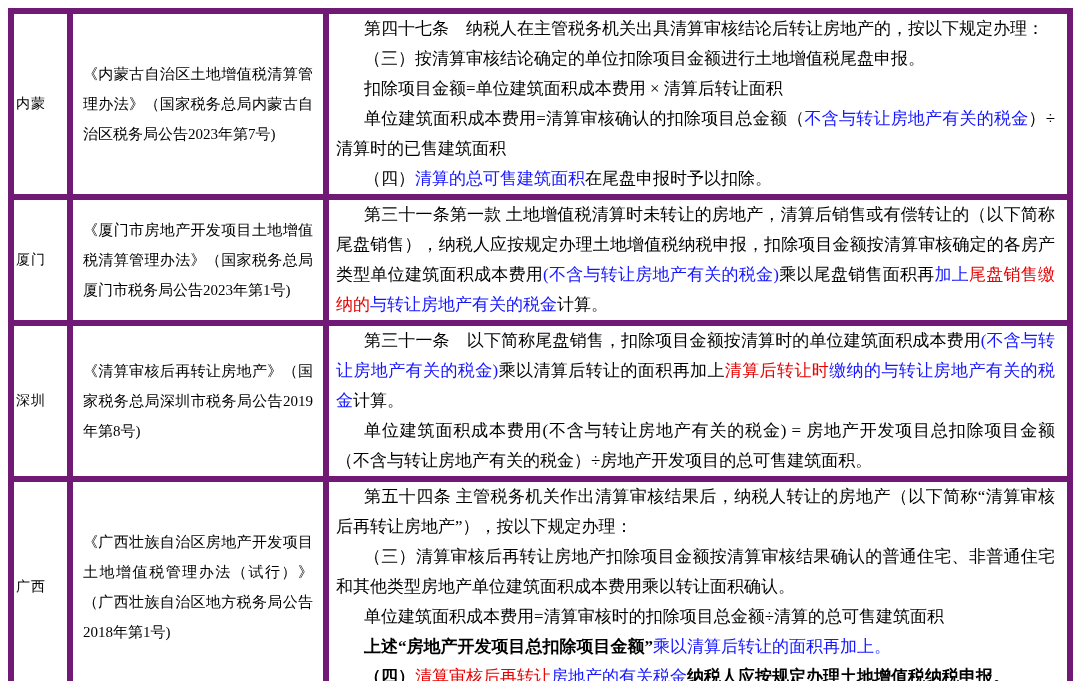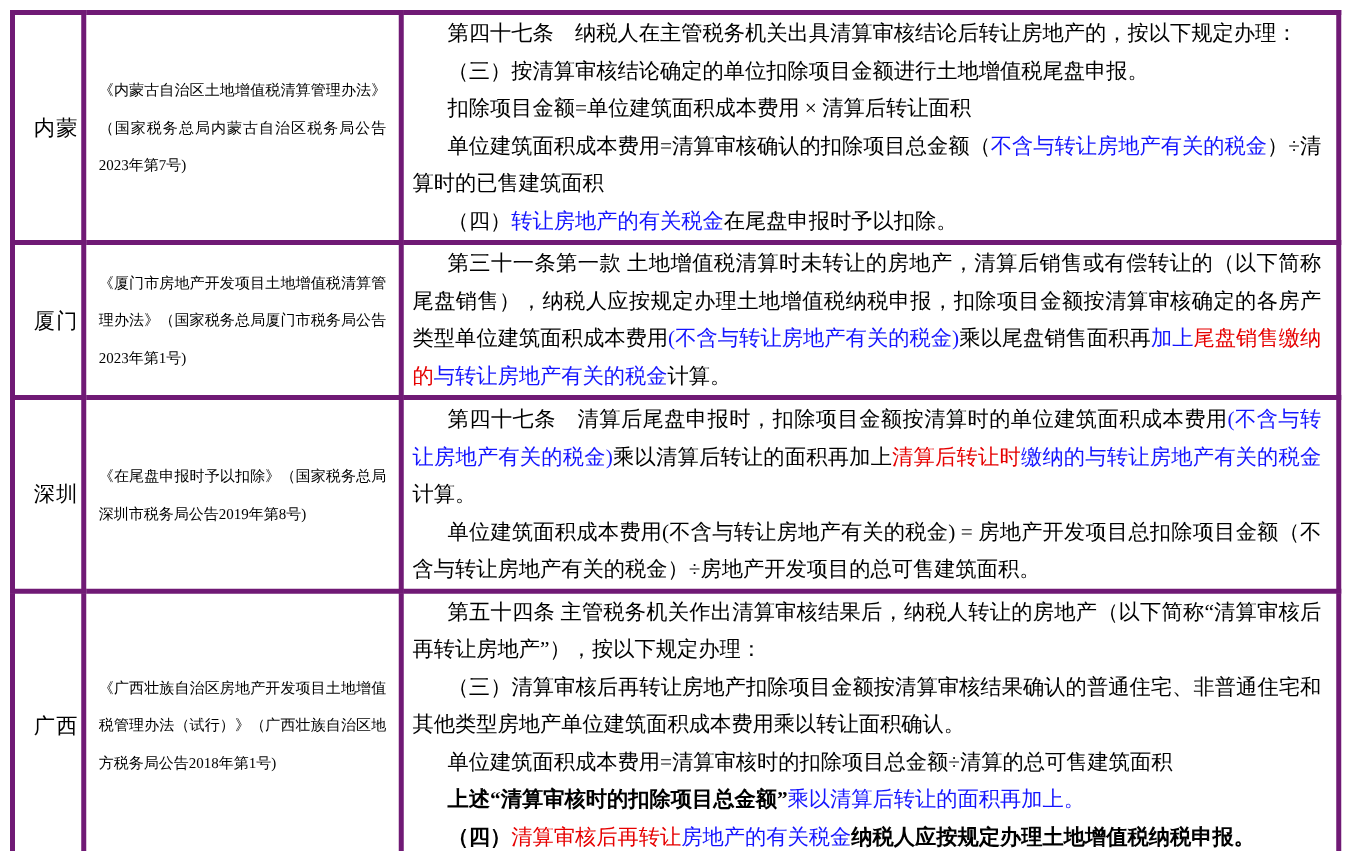--- a/index.html
+++ b/index.html
@@ -11,38 +11,38 @@
     color:#000;
     overflow:hidden;
   }
   table.reg-table{
     position:absolute;left:8px;top:8px;
     width:1065px;
     border-collapse:collapse;
     table-layout:fixed;
   }
   table.reg-table td{
-    border:4px solid #701a75;
+    border:6px solid #701a75;
     vertical-align:middle;
     overflow:hidden;
   }
   tr.row-0{height:178px;}
   tr.row-1{height:122px;}
   tr.row-2{height:155px;}
   tr.row-3{height:212px;}
   td.region-cell{
     width:49px;
-    text-align:right;
-    font-size:17px;
+    text-align:left;
+    font-size:14px;
     letter-spacing:1px;
     padding:0 2px;
   }
   td.source-cell{
     width:230px;
-    font-size:12px;
+    font-size:15px;
     line-height:30px;
     padding:0 10px;
     text-align:justify;
     text-justify:inter-character;
   }
   td.content-cell{
     font-size:17px;
     line-height:30px;
     padding:0 12px 0 7px;
   }
@@ -63,44 +63,44 @@
   <table class="reg-table">
     <tbody>
         <tr class="row-0">
           <td class="region-cell">内蒙</td>
           <td class="source-cell">《内蒙古自治区土地增值税清算管理办法》（国家税务总局内蒙古自治区税务局公告2023年第7号)</td>
           <td class="content-cell">
             <p><span>第四十七条　纳税人在主管税务机关出具清算审核结论后转让房地产的，按以下规定办理：</span></p>
             <p><span>（三）按清算审核结论确定的单位扣除项目金额进行土地增值税尾盘申报。</span></p>
             <p><span>扣除项目金额=单位建筑面积成本费用 × 清算后转让面积</span></p>
             <p><span>单位建筑面积成本费用=清算审核确认的扣除项目总金额（</span><span class="run-blue">不含与转让房地产有关的税金</span><span>）÷清算时的已售建筑面积</span></p>
-            <p><span>（四）</span><span class="run-blue">转让房地产的有关税金</span><span>在尾盘申报时予以扣除。</span></p>
+            <p><span>（四）</span><span class="run-blue">清算的总可售建筑面积</span><span>在尾盘申报时予以扣除。</span></p>
           </td>
         </tr>
         <tr class="row-1">
           <td class="region-cell">厦门</td>
           <td class="source-cell">《厦门市房地产开发项目土地增值税清算管理办法》（国家税务总局厦门市税务局公告2023年第1号)</td>
           <td class="content-cell">
             <p><span>第三十一条第一款 土地增值税清算时未转让的房地产，清算后销售或有偿转让的（以下简称尾盘销售），纳税人应按规定办理土地增值税纳税申报，扣除项目金额按清算审核确定的各房产类型单位建筑面积成本费用</span><span class="run-blue">(不含与转让房地产有关的税金)</span><span>乘以尾盘销售面积再</span><span class="run-blue">加上</span><span class="run-red">尾盘销售缴纳的</span><span class="run-blue">与转让房地产有关的税金</span><span>计算。</span></p>
           </td>
         </tr>
         <tr class="row-2">
           <td class="region-cell">深圳</td>
-          <td class="source-cell">《在尾盘申报时予以扣除》（国家税务总局深圳市税务局公告2019年第8号)</td>
+          <td class="source-cell">《清算审核后再转让房地产》（国家税务总局深圳市税务局公告2019年第8号)</td>
           <td class="content-cell">
-            <p><span>第四十七条　清算后尾盘申报时，扣除项目金额按清算时的单位建筑面积成本费用</span><span class="run-blue">(不含与转让房地产有关的税金)</span><span>乘以清算后转让的面积再加上</span><span class="run-red">清算后转让时</span><span class="run-blue">缴纳的与转让房地产有关的税金</span><span>计算。</span></p>
+            <p><span>第三十一条　以下简称尾盘销售，扣除项目金额按清算时的单位建筑面积成本费用</span><span class="run-blue">(不含与转让房地产有关的税金)</span><span>乘以清算后转让的面积再加上</span><span class="run-red">清算后转让时</span><span class="run-blue">缴纳的与转让房地产有关的税金</span><span>计算。</span></p>
             <p><span>单位建筑面积成本费用(不含与转让房地产有关的税金) = 房地产开发项目总扣除项目金额（不含与转让房地产有关的税金）÷房地产开发项目的总可售建筑面积。</span></p>
           </td>
         </tr>
         <tr class="row-3">
           <td class="region-cell">广西</td>
           <td class="source-cell">《广西壮族自治区房地产开发项目土地增值税管理办法（试行）》（广西壮族自治区地方税务局公告2018年第1号)</td>
           <td class="content-cell">
             <p><span>第五十四条 主管税务机关作出清算审核结果后，纳税人转让的房地产（以下简称“清算审核后再转让房地产”），按以下规定办理：</span></p>
             <p><span>（三）清算审核后再转让房地产扣除项目金额按清算审核结果确认的普通住宅、非普通住宅和其他类型房地产单位建筑面积成本费用乘以转让面积确认。</span></p>
             <p><span>单位建筑面积成本费用=清算审核时的扣除项目总金额÷清算的总可售建筑面积</span></p>
-            <p><span class="run-boldblack">上述“清算审核时的扣除项目总金额”</span><span class="run-blue">乘以清算后转让的面积再加上。</span></p>
+            <p><span class="run-boldblack">上述“房地产开发项目总扣除项目金额”</span><span class="run-blue">乘以清算后转让的面积再加上。</span></p>
             <p><span class="run-boldblack">（四）</span><span class="run-red">清算审核后再转让</span><span class="run-blue">房地产的有关税金</span><span class="run-boldblack">纳税人应按规定办理土地增值税纳税申报。</span></p>
           </td>
         </tr>
       </tbody>
   </table>
 </div>
 
 </body></html>

